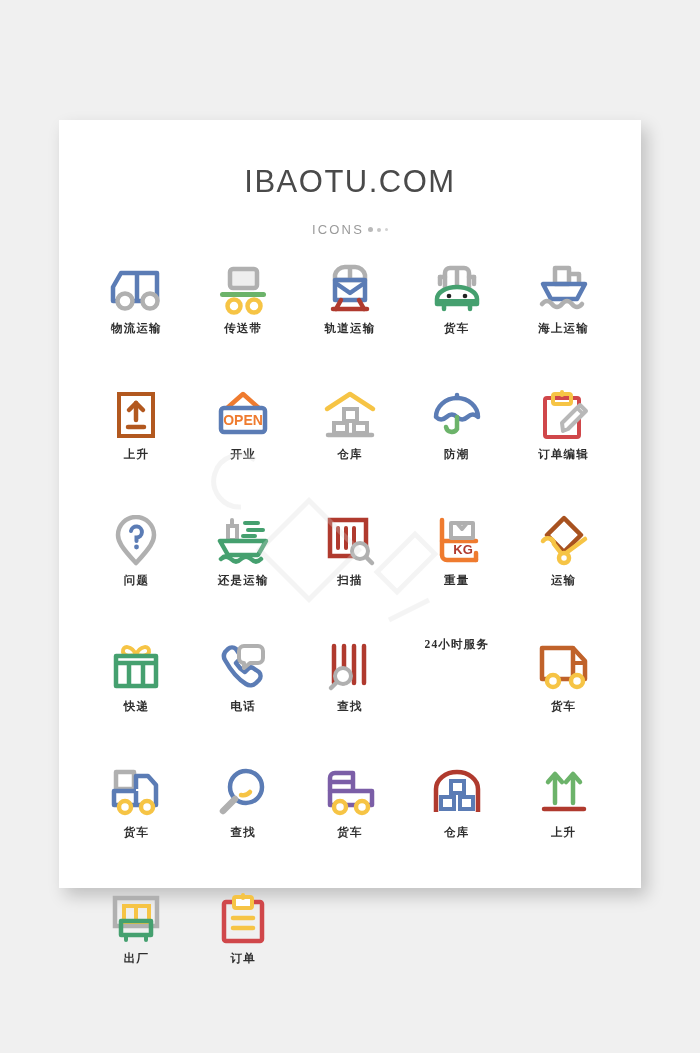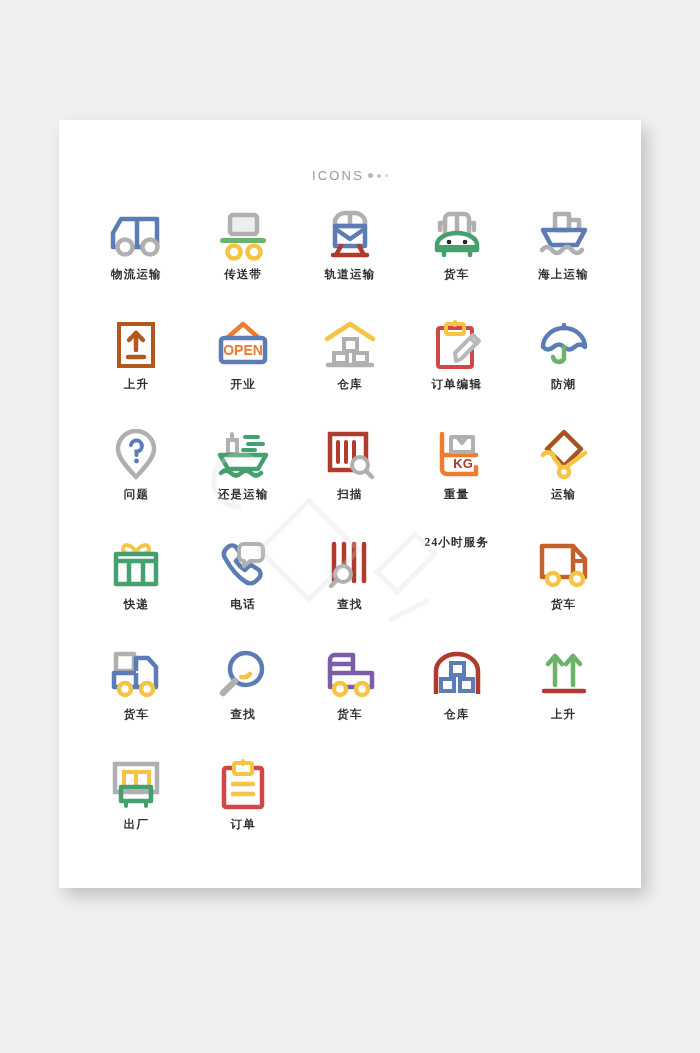--- a/index.html
+++ b/index.html
@@ -30,21 +30,21 @@
     padding-top: 45px;
   }
   #brand-title {
     font-size: 31px;
     letter-spacing: 1.5px;
     color: #4a4a4a;
     font-weight: 400;
     line-height: 1.1;
   }
   #brand-sub-wrap {
-    margin-top: 3px;
+    margin-top: 23px;
     display: flex;
     align-items: center;
     justify-content: center;
     gap: 4px;
   }
   #brand-sub {
     font-size: 13px;
     letter-spacing: 2.2px;
     color: #9a9a9a;
   }
@@ -56,21 +56,21 @@
   .sub-dot.d1 { width: 5px; height: 5px; }
   .sub-dot.d2 { width: 4px; height: 4px; background:#c6c6c6; }
   .sub-dot.d3 { width: 3px; height: 3px; background:#d2d2d2; }
 
   #grid {
     margin-top: 16px;
     padding: 0 24px;
     display: grid;
     grid-template-columns: repeat(5, 1fr);
     grid-auto-rows: 110px;
-    row-gap: 0px;
+    row-gap: 16px;
   }
   .cell {
     display: flex;
     flex-direction: column;
     align-items: center;
     justify-content: flex-start;
   }
   .icon-box {
     width: 64px;
     height: 62px;
@@ -96,20 +96,21 @@
     pointer-events: none;
     opacity: 0.30;
   }
 </style>
 </head>
 <body>
 
 <div id="card">
 
   <div id="header">
+    <div id="brand-title">IBAOTU.COM</div>
     <div id="brand-sub-wrap">
       <span id="brand-sub">ICONS</span>
       <span class="sub-dot d1"></span>
       <span class="sub-dot d2"></span>
       <span class="sub-dot d3"></span>
     </div>
   </div>
 
   <div id="grid">
 
@@ -216,39 +217,39 @@
           <rect x="33" y="34" width="13" height="10" fill="none" stroke="#b0b0b0" stroke-width="4"></rect>
           <line x1="7" y1="46" x2="51" y2="46" stroke="#b0b0b0" stroke-width="4.5" stroke-linecap="round"></line>
         </svg>
       </div>
       <div class="icon-label">仓库</div>
     </div>
 
     <div class="cell">
       <div class="icon-box">
         <svg width="58" height="52" viewBox="0 0 58 52">
+          <path d="M8 28 a21 19 0 0 1 42 0 q-5 -5 -10.5 0 q-5.5 5 -10.5 0 q-5 -5 -10.5 0 q-5.5 5 -10.5 0 Z" fill="none" stroke="#5b7cb5" stroke-width="4.5" stroke-linejoin="round"></path>
+          <line x1="29" y1="6" x2="29" y2="9" stroke="#5b7cb5" stroke-width="4.5" stroke-linecap="round"></line>
+          <path d="M29 28 L29 40 a6 6 0 0 1 -11 -2" fill="none" stroke="#6cb36a" stroke-width="4.5" stroke-linecap="round"></path>
+        </svg>
+      </div>
+      <div class="icon-label">防潮</div>
+    </div>
+
+    <div class="cell">
+      <div class="icon-box">
+        <svg width="58" height="52" viewBox="0 0 58 52">
           <rect x="10" y="9" width="34" height="39" rx="2" fill="none" stroke="#d0474a" stroke-width="4"></rect>
           <rect x="18" y="5" width="18" height="10" rx="2" fill="none" stroke="#f6c445" stroke-width="4"></rect>
           <line x1="27" y1="3" x2="27" y2="6" stroke="#f6c445" stroke-width="4" stroke-linecap="round"></line>
           <path d="M28 42 L27 34 L45 16 L51 22 L33 40 Z" fill="#ffffff" stroke="#b8b8b8" stroke-width="4" stroke-linejoin="round"></path>
           <line x1="42" y1="19" x2="48" y2="25" stroke="#b8b8b8" stroke-width="3.5"></line>
         </svg>
       </div>
       <div class="icon-label">订单编辑</div>
-    </div>
-
-    <div class="cell">
-      <div class="icon-box">
-        <svg width="58" height="52" viewBox="0 0 58 52">
-          <path d="M8 28 a21 19 0 0 1 42 0 q-5 -5 -10.5 0 q-5.5 5 -10.5 0 q-5 -5 -10.5 0 q-5.5 5 -10.5 0 Z" fill="none" stroke="#5b7cb5" stroke-width="4.5" stroke-linejoin="round"></path>
-          <line x1="29" y1="6" x2="29" y2="9" stroke="#5b7cb5" stroke-width="4.5" stroke-linecap="round"></line>
-          <path d="M29 28 L29 40 a6 6 0 0 1 -11 -2" fill="none" stroke="#6cb36a" stroke-width="4.5" stroke-linecap="round"></path>
-        </svg>
-      </div>
-      <div class="icon-label">防潮</div>
     </div>
 
     <div class="cell">
       <div class="icon-box">
         <svg width="58" height="52" viewBox="0 0 58 52">
           <path d="M29 48 C14 32 11 26 11 20 a18 18 0 0 1 36 0 C47 26 44 32 29 48 Z" fill="none" stroke="#b0b0b0" stroke-width="4.5" stroke-linejoin="round"></path>
           <path d="M24 16 a5.5 5.5 0 1 1 5.5 6.5 L29.5 26" fill="none" stroke="#5b7cb5" stroke-width="4" stroke-linecap="round"></path>
           <circle cx="29.5" cy="32" r="2.4" fill="#5b7cb5"></circle>
         </svg>
       </div>

